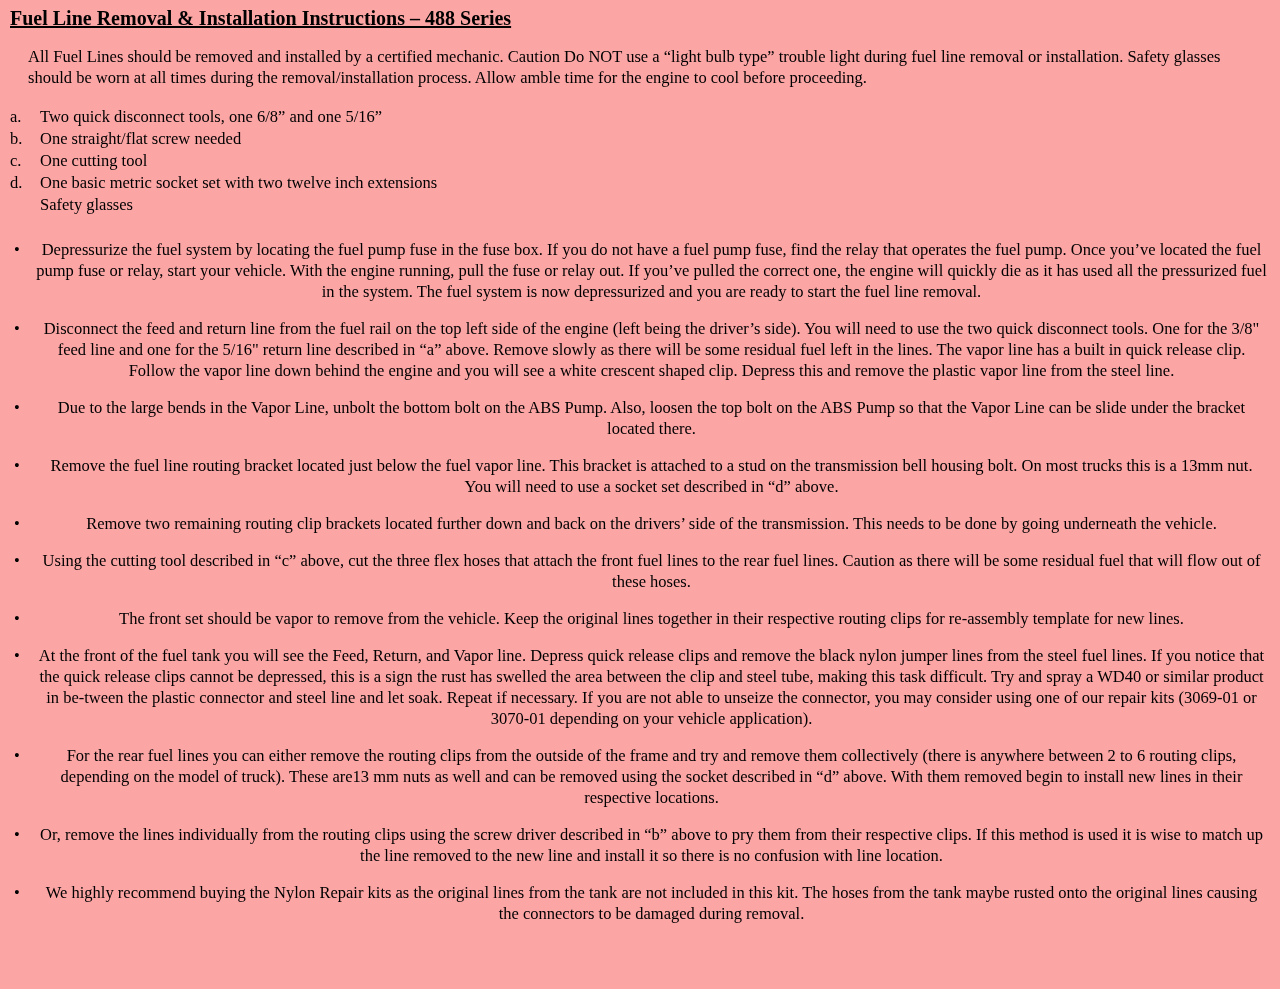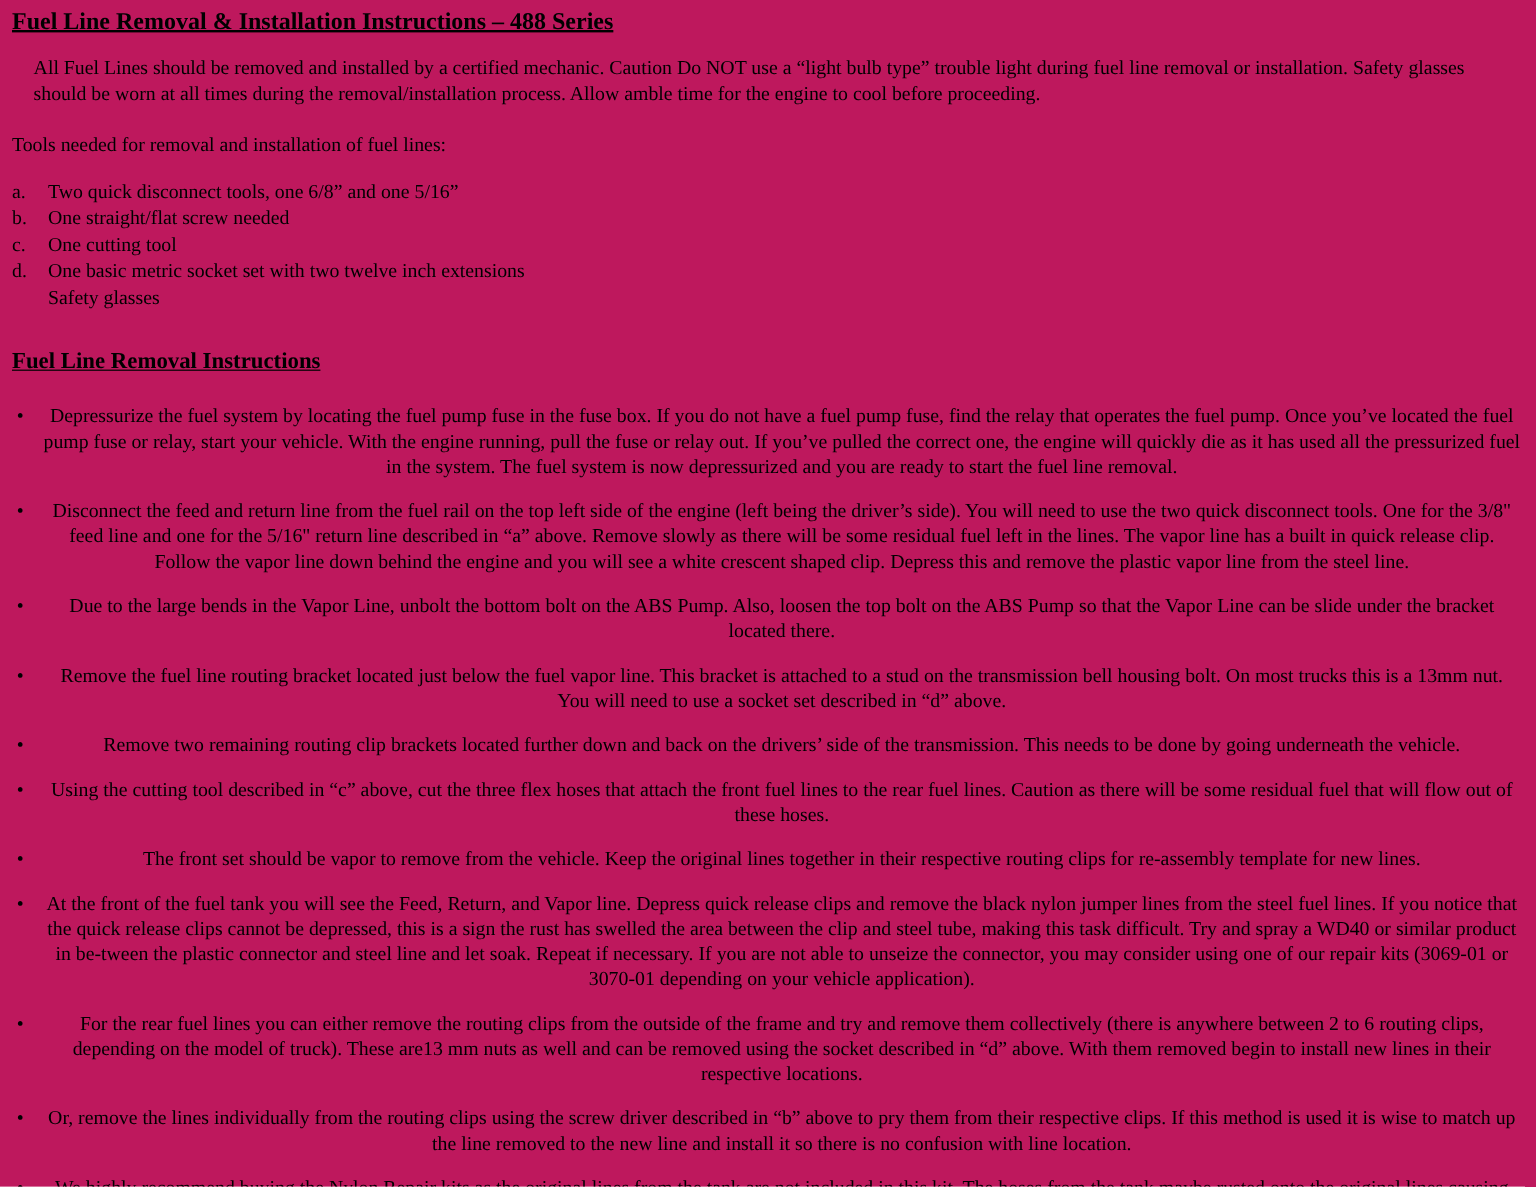--- a/index.html
+++ b/index.html
@@ -1,20 +1,20 @@
 <!DOCTYPE html>
 <html><head>
 <meta charset="utf-8">
 <style>
   * { box-sizing: border-box; }
   html, body { margin: 0; padding: 0; background: #ffffff; }
   .page {
     width: 1280px;
     height: 989px;
-    background: #be185d;
+    background: #fca5a5;
     color: #000000;
     font-family: "Liberation Serif", "DejaVu Serif", serif;
     font-size: 16.5px;
     line-height: 21px;
     padding: 4px 13px 0 10px;
     overflow: hidden;
   }
   h1.doc-title {
     font-size: 20px;
     line-height: 24px;
@@ -42,21 +42,20 @@
 </style>
 </head>
 <body>
 
 <div class="page">
 
   <h1 class="doc-title">Fuel Line Removal &amp; Installation Instructions – 488 Series</h1>
 
   <p class="body-par">All Fuel Lines should be removed and installed by a certified mechanic. Caution Do NOT use a “light bulb type” trouble light during fuel line removal or installation. Safety glasses should be worn at all times during the removal/installation process.  Allow amble time for the engine to cool before proceeding.</p>
 
-  <p class="tools-lead">Tools needed for removal and installation of fuel lines:</p>
 
   <div class="tools-list">
     <div class="tool-row">
       <span class="tool-letter">a.</span>
       <span class="tool-text">Two quick disconnect tools, one 6/8” and one 5/16”</span>
     </div>
     <div class="tool-row">
       <span class="tool-letter">b.</span>
       <span class="tool-text">One straight/flat screw needed</span>
     </div>
@@ -67,21 +66,20 @@
     <div class="tool-row">
       <span class="tool-letter">d.</span>
       <span class="tool-text">One basic metric socket set with two twelve inch extensions</span>
     </div>
     <div class="tool-row">
       <span class="tool-letter"></span>
       <span class="tool-text">Safety glasses</span>
     </div>
   </div>
 
-  <h2 class="section-heading">Fuel Line Removal Instructions</h2>
 
   <div class="bullet-list">
     <div class="bullet-row">
       <span class="bullet-marker">•</span>
       <span class="bullet-text">Depressurize the fuel system by locating the fuel pump fuse in the fuse box. If you do not have a fuel pump fuse, find the relay that operates the fuel pump. Once you’ve located the fuel pump fuse or relay, start your vehicle. With the engine running, pull the fuse or relay out. If you’ve pulled the correct one, the engine will quickly die as it has used all the pressurized fuel in the system. The fuel system is now depressurized and you are ready to start the fuel line removal.</span>
     </div>
     <div class="bullet-row">
       <span class="bullet-marker">•</span>
       <span class="bullet-text">Disconnect the feed and return line from the fuel rail on the top left side of the engine (left being the driver’s side). You will need to use the two quick disconnect tools. One for the 3/8" feed line and one for the 5/16" return line described in “a” above. Remove slowly as there will be some residual fuel left in the lines. The vapor line has a built in quick release clip. Follow the vapor line down behind the engine and you will see a white crescent shaped clip. Depress this and remove the plastic vapor line from the steel line.</span>
     </div>

